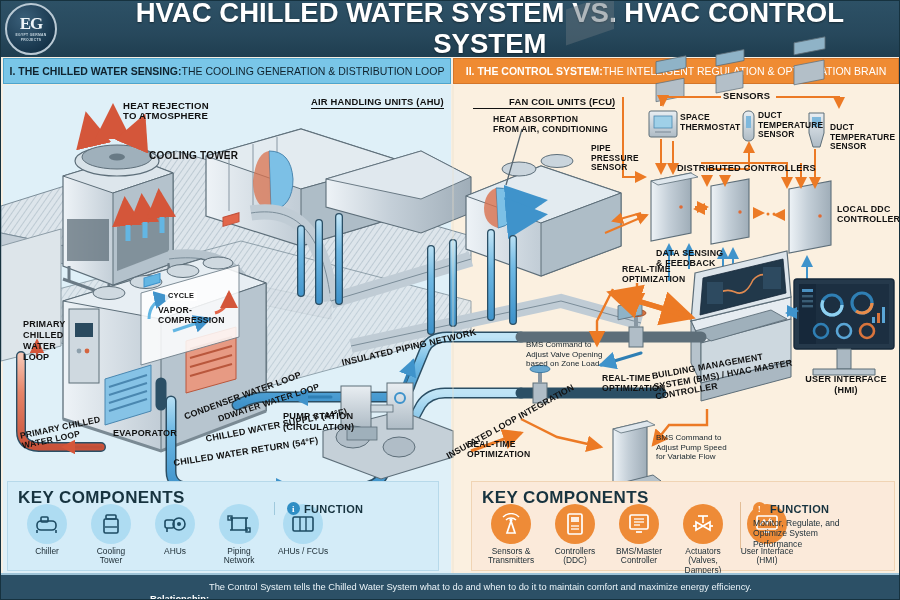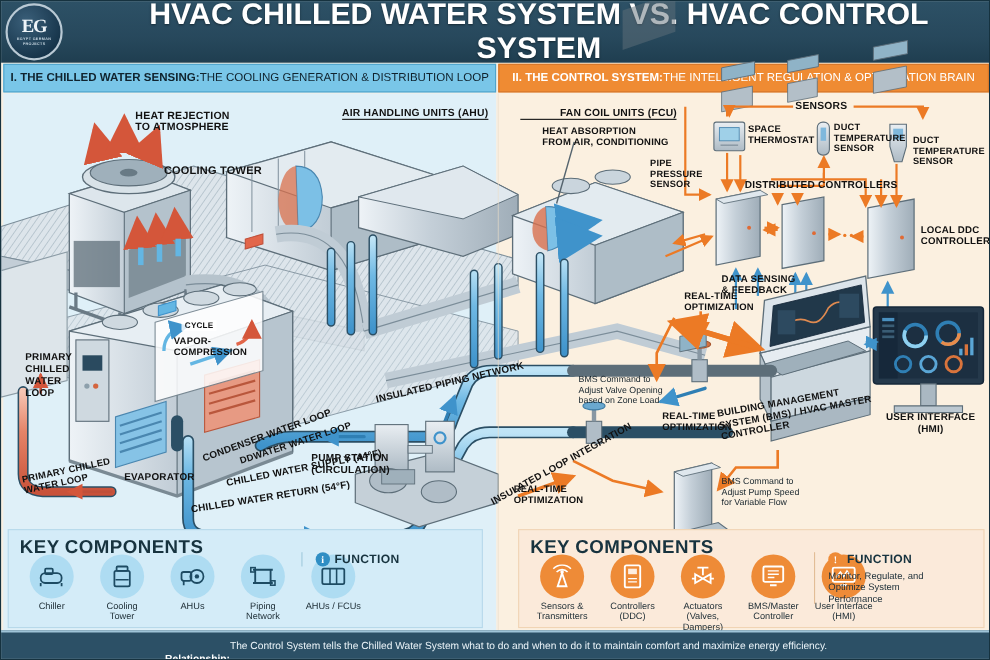--- a/index.html
+++ b/index.html
@@ -616,46 +616,46 @@
               <line x1="6" y1="14" x2="14" y2="14" stroke="#fff" stroke-width="1.3"></line>
               <line x1="6" y1="17" x2="14" y2="17" stroke="#fff" stroke-width="1.3"></line>
             </svg>
         </div>
         <div class="cap2" style="white-space:pre-line">Controllers
 (DDC)</div>
       </div>
       <div class="chip">
         <div class="disc">
           <svg width="24" height="22" viewBox="0 0 24 22">
+              <rect x="3" y="2" width="18" height="14" rx="1.4" fill="none" stroke="#fff" stroke-width="1.7"></rect>
+              <line x1="7" y1="6" x2="17" y2="6" stroke="#fff" stroke-width="1.3"></line>
+              <line x1="7" y1="9" x2="17" y2="9" stroke="#fff" stroke-width="1.3"></line>
+              <line x1="7" y1="12" x2="13" y2="12" stroke="#fff" stroke-width="1.3"></line>
+              <line x1="9" y1="19" x2="15" y2="19" stroke="#fff" stroke-width="1.7"></line>
+            </svg>
+        </div>
+        <div class="cap2" style="white-space:pre-line">BMS/Master
+Controller</div>
+      </div>
+      <div class="chip">
+        <div class="disc">
+          <svg width="24" height="22" viewBox="0 0 24 22">
               <path d="M5 9 L19 17 L19 9 L5 17 Z" fill="none" stroke="#fff" stroke-width="1.7"></path>
               <line x1="12" y1="3" x2="12" y2="10" stroke="#fff" stroke-width="1.7"></line>
               <line x1="7" y1="3" x2="17" y2="3" stroke="#fff" stroke-width="1.7"></line>
               <line x1="2" y1="13" x2="5" y2="13" stroke="#fff" stroke-width="1.7"></line>
               <line x1="19" y1="13" x2="22" y2="13" stroke="#fff" stroke-width="1.7"></line>
             </svg>
         </div>
         <div class="cap2" style="white-space:pre-line">Actuators
 (Valves, Dampers)</div>
       </div>
       <div class="chip">
         <div class="disc">
           <svg width="24" height="22" viewBox="0 0 24 22">
-              <rect x="3" y="2" width="18" height="14" rx="1.4" fill="none" stroke="#fff" stroke-width="1.7"></rect>
-              <line x1="7" y1="6" x2="17" y2="6" stroke="#fff" stroke-width="1.3"></line>
-              <line x1="7" y1="9" x2="17" y2="9" stroke="#fff" stroke-width="1.3"></line>
-              <line x1="7" y1="12" x2="13" y2="12" stroke="#fff" stroke-width="1.3"></line>
-              <line x1="9" y1="19" x2="15" y2="19" stroke="#fff" stroke-width="1.7"></line>
-            </svg>
-        </div>
-        <div class="cap2" style="white-space:pre-line">BMS/Master
-Controller</div>
-      </div>
-      <div class="chip">
-        <div class="disc">
-          <svg width="24" height="22" viewBox="0 0 24 22">
               <rect x="2" y="3" width="20" height="13" rx="1.4" fill="none" stroke="#fff" stroke-width="1.7"></rect>
               <path d="M5 12 L9 7 L12 11 L15 6 L19 12" fill="none" stroke="#fff" stroke-width="1.4"></path>
               <line x1="9" y1="19" x2="15" y2="19" stroke="#fff" stroke-width="1.7"></line>
             </svg>
         </div>
         <div class="cap2" style="white-space:pre-line">User Interface
 (HMI)</div>
       </div>
     </div>
     <div class="fn">

